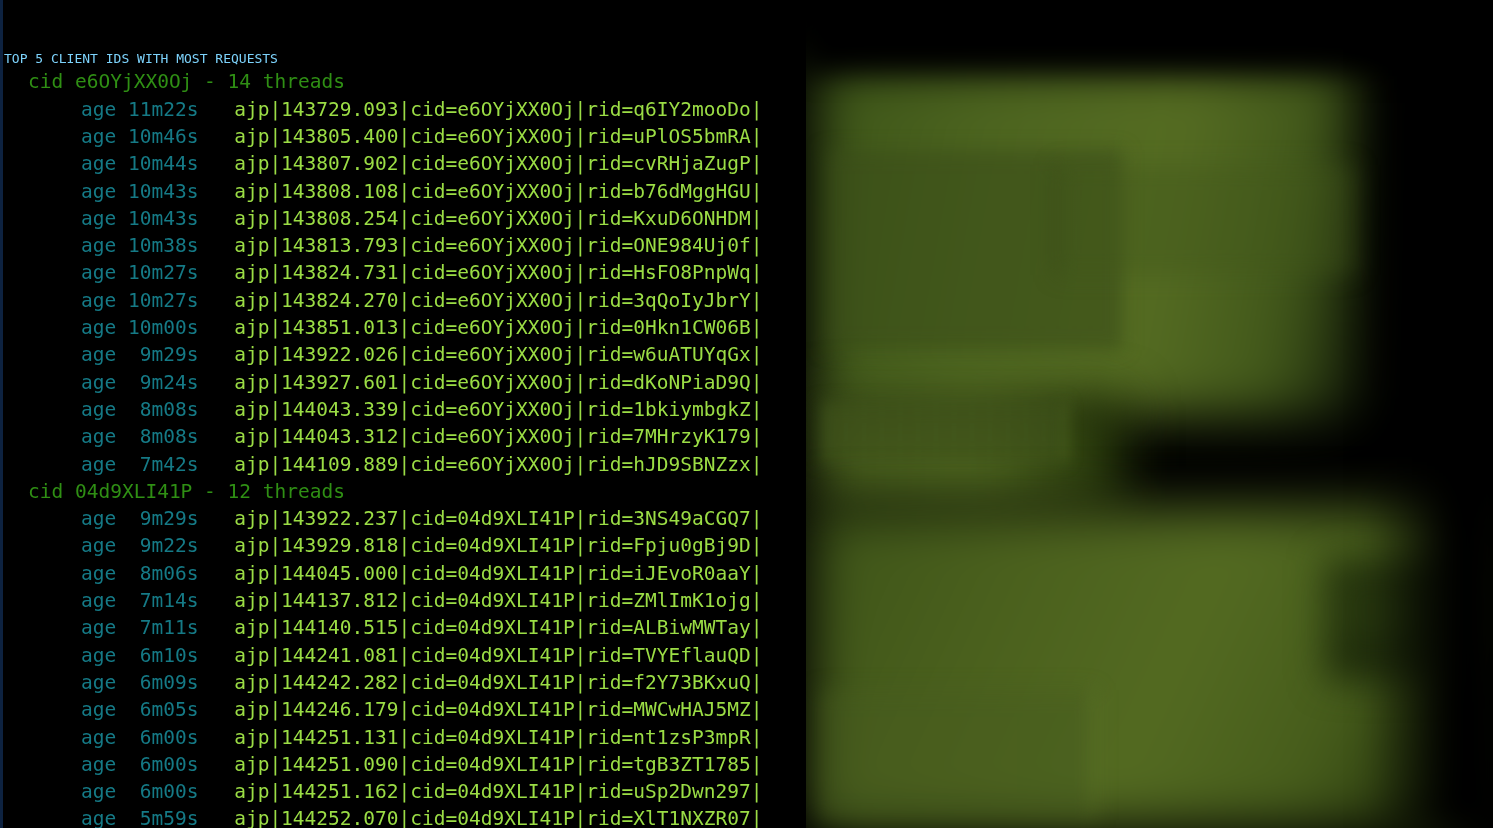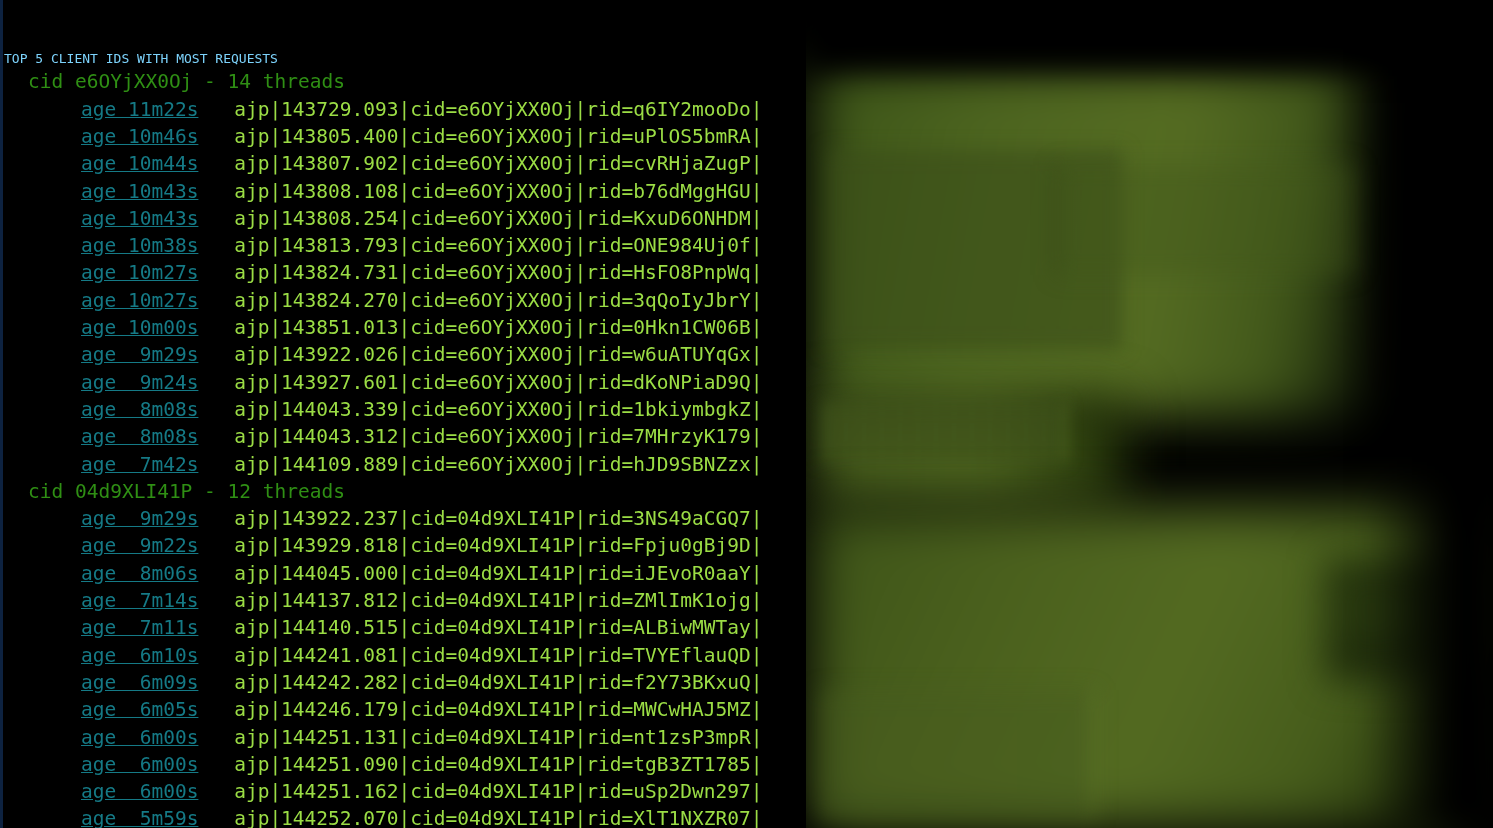--- a/index.html
+++ b/index.html
@@ -128,21 +128,21 @@
     height: 27.3px;
     width: 1493px;
   }
   .cid-header {
     color: #2f8f14;
     padding-left: 28px;
   }
   .log-line {
     padding-left: 81px;
   }
-  .age-seg { color: #157a86; text-decoration: underline; }
+  .age-seg { color: #157a86; }
   .thread-seg { color: #9bdd45; margin-left: 24px; }
 </style>
 </head>
 <body>
 
 <div id="blur-overlay">
   <div class="smear s1"></div>
   <div class="smear s1b"></div>
   <div class="smear s1c"></div>
   <div class="smear s2"></div>

